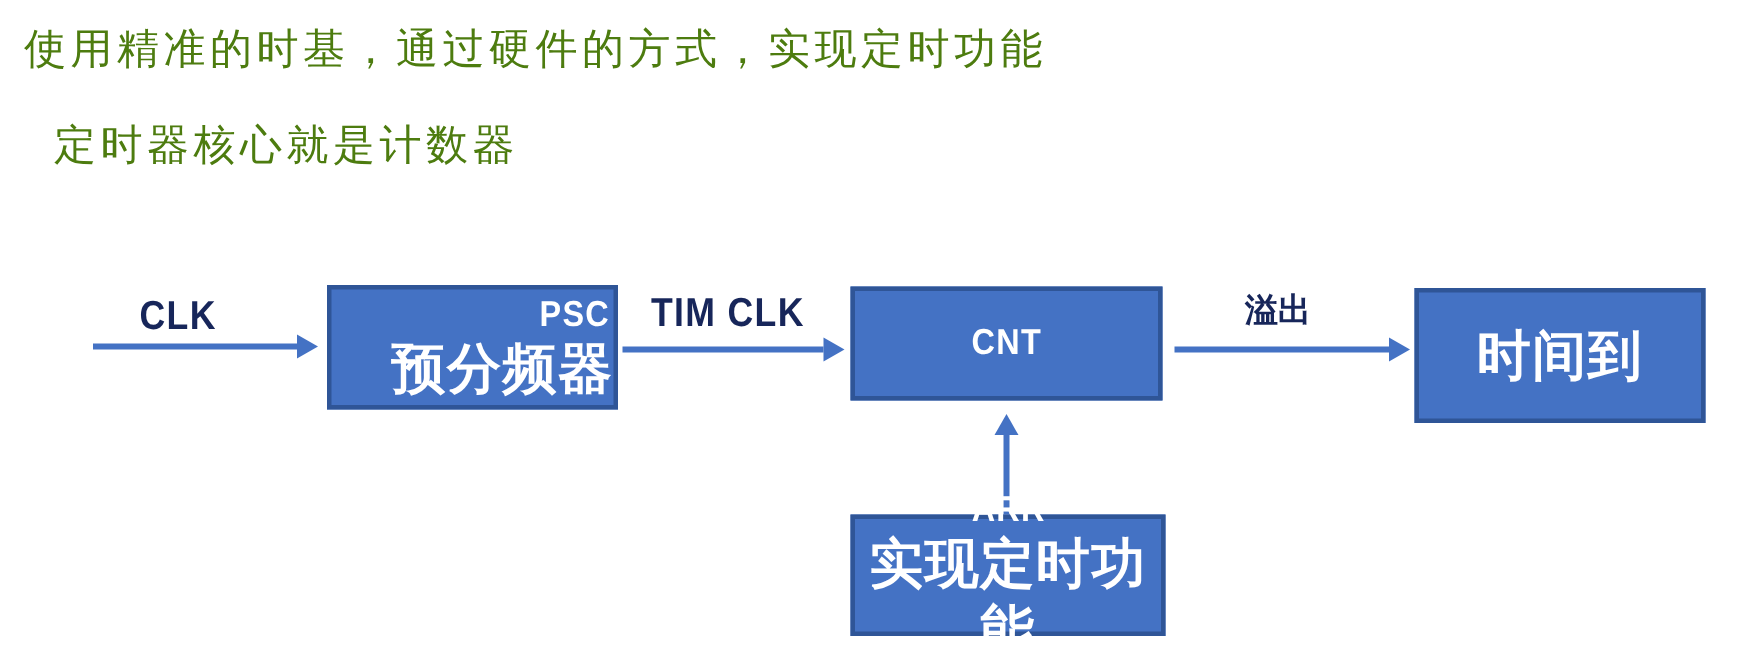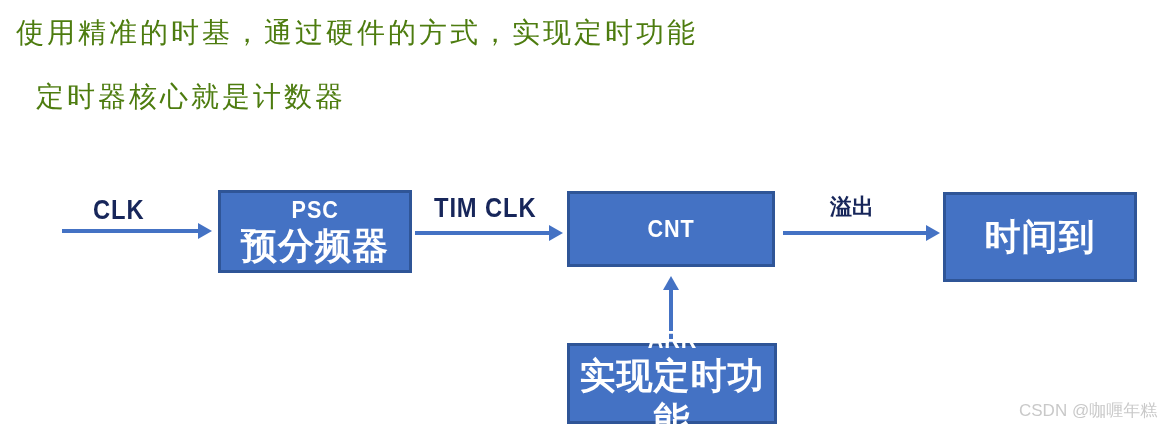--- a/index.html
+++ b/index.html
@@ -39,21 +39,21 @@
     font-weight: bold;
     line-height: 1.22;
   }
   .node .en {
     font-size: 24px;
     letter-spacing: 1px;
     display: inline-block;
     transform: scaleX(0.9);
   }
   .node .zh { font-size: 36px; letter-spacing: 1px; }
-  #node-psc  { left: 218px; top: 190px; width: 194px; height: 83px; }
+  #node-psc  { left: 218px; top: 190px; width: 194px; height: 83px; align-items: flex-end; }
   #node-cnt  { left: 567px; top: 191px; width: 208px; height: 76px; }
   #node-done { left: 943px; top: 192px; width: 194px; height: 90px; }
   #node-arr  { left: 567px; top: 343px; width: 210px; height: 81px; }
 
   
   .hline { position: absolute; height: 4px; background: #4472C4; }
   .head-right {
     position: absolute; width: 0; height: 0;
     border-top: 8px solid transparent;
     border-bottom: 8px solid transparent;
@@ -132,15 +132,14 @@
   </div>
 
   <div class="head-up" id="edge4-head"></div>
   <div class="vline" id="edge4-line"></div>
 
   <div class="node" id="node-arr">
     <span class="en">ARR</span>
     <span class="zh">实现定时功能</span>
   </div>
 
-  <div class="watermark">CSDN @咖喱年糕</div>
 
 </div>
 
 </body></html>

